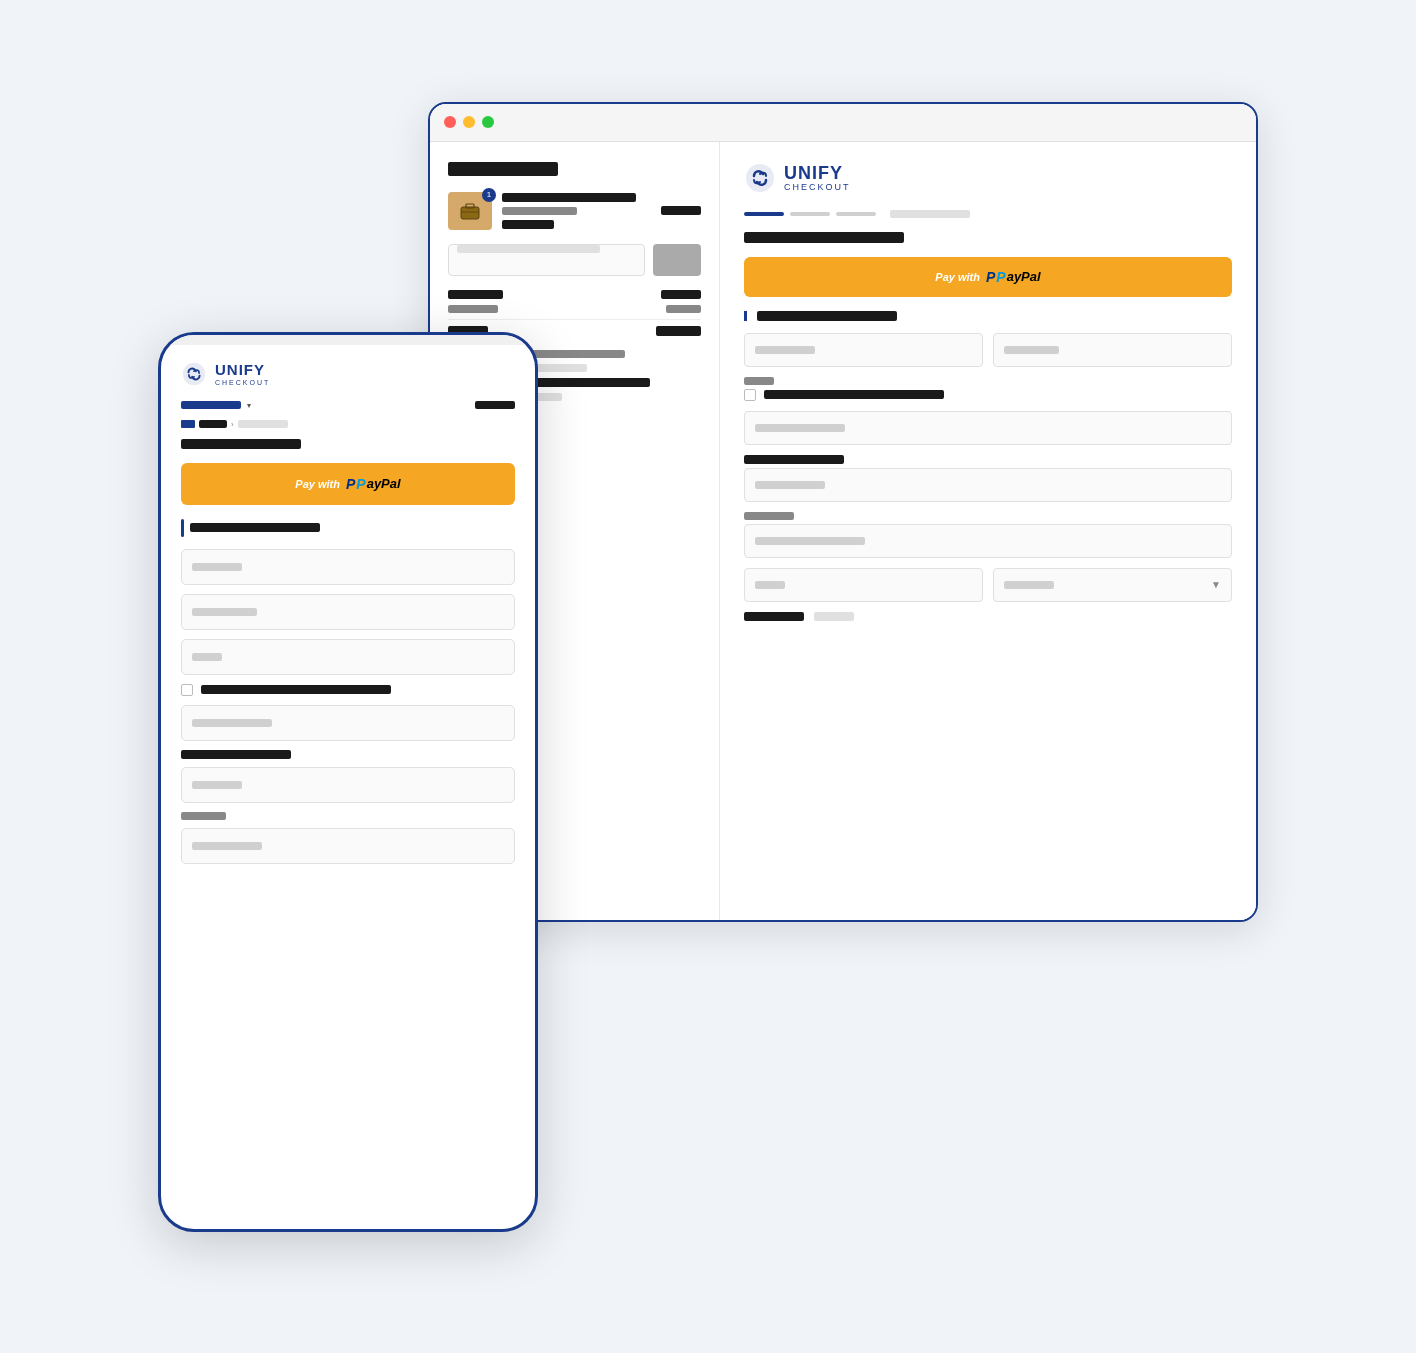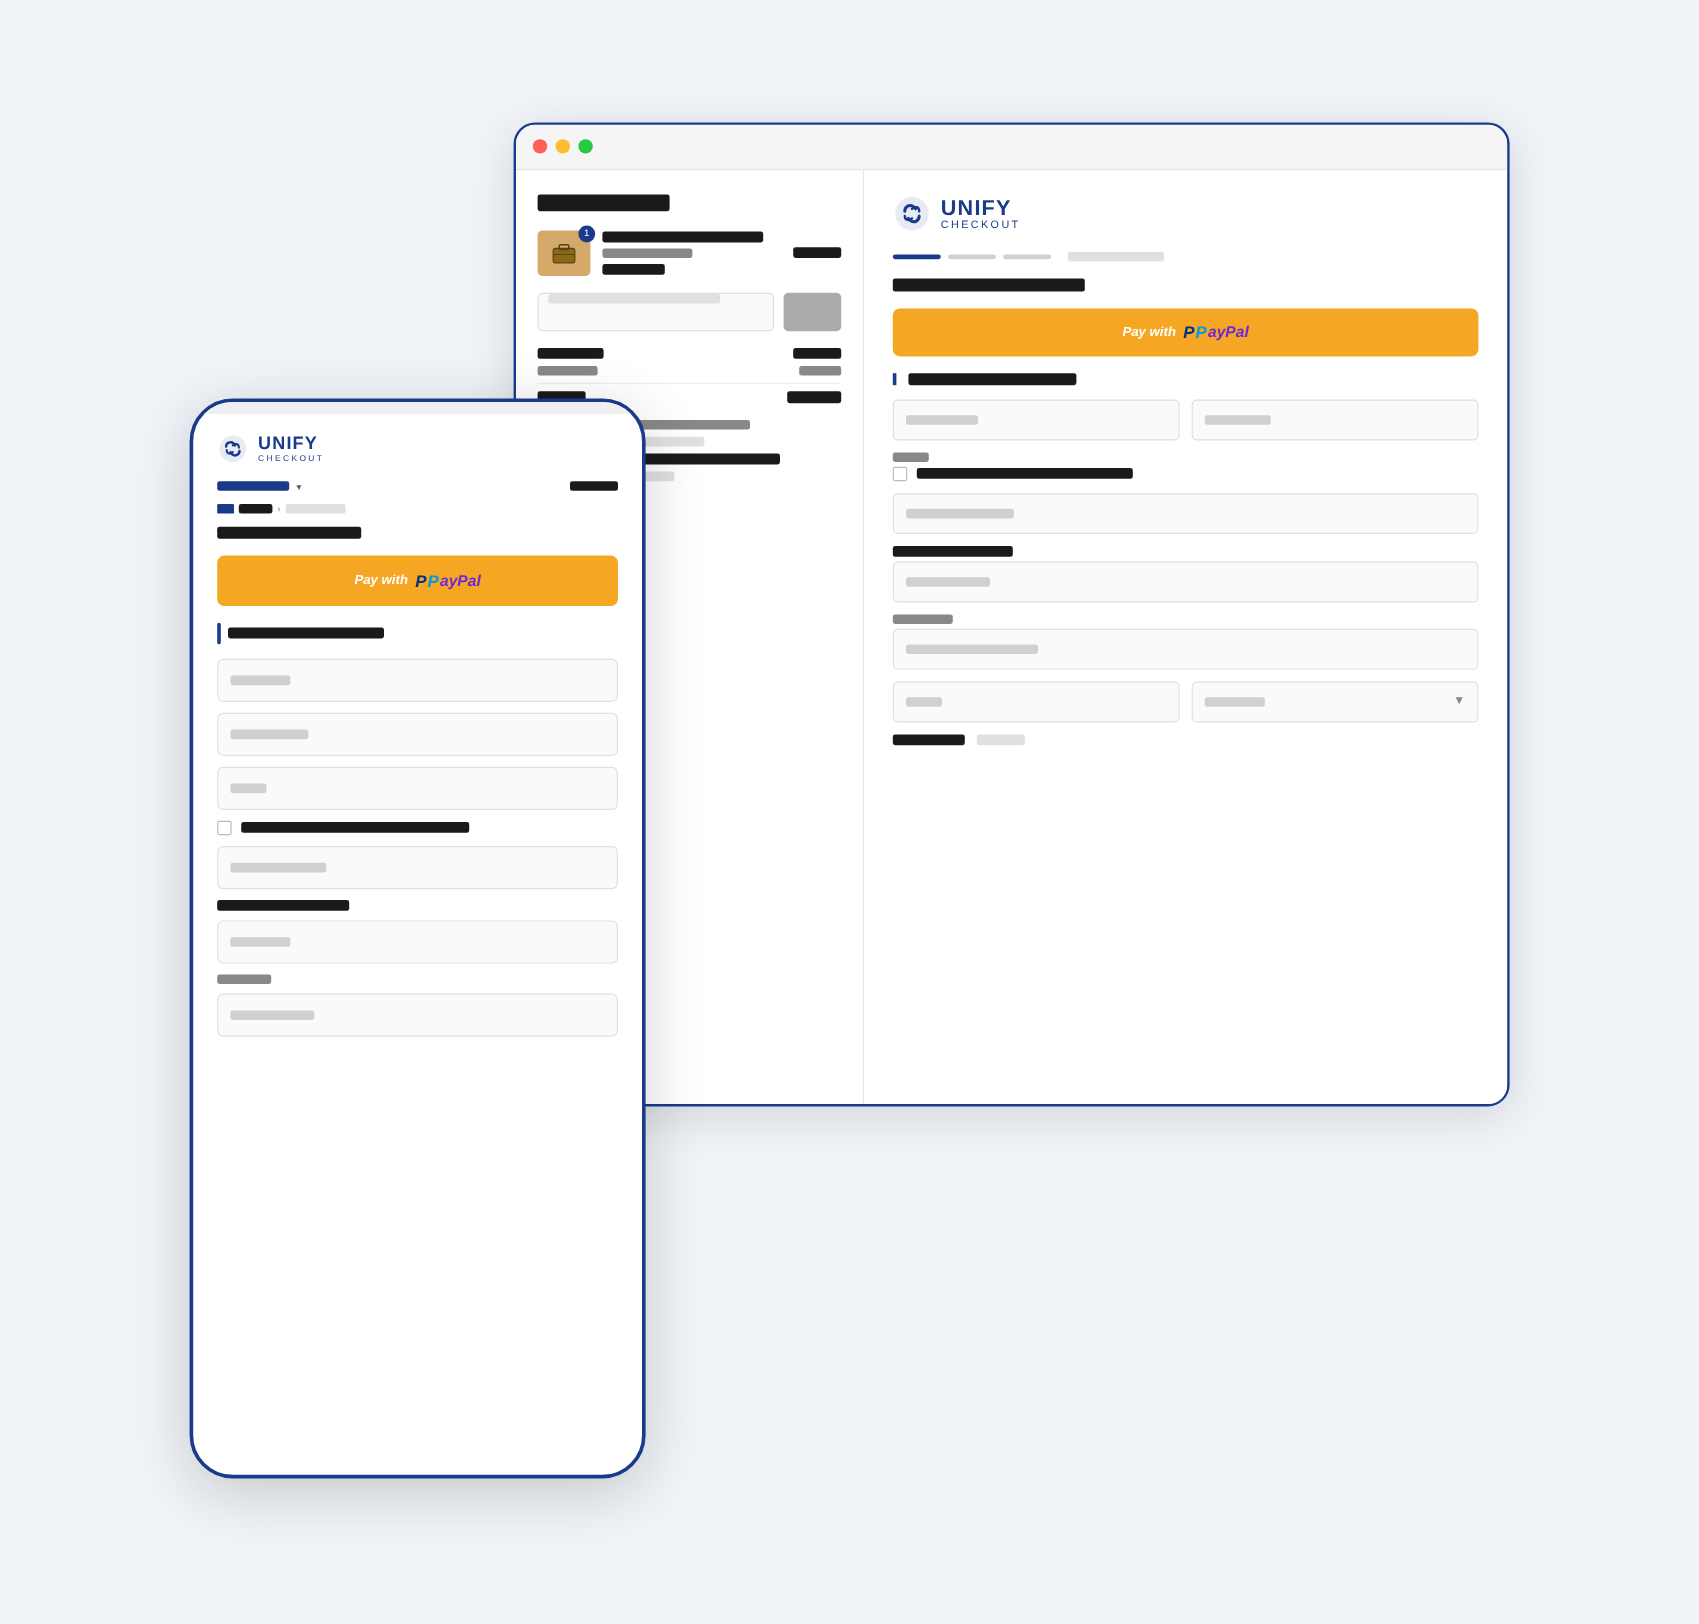--- a/index.html
+++ b/index.html
@@ -451,21 +451,21 @@
     .pp-p2 {
       font-size: 14px;
       font-weight: 900;
       font-style: italic;
       color: #009cde;
     }
     .pp-ay {
       font-size: 13px;
       font-weight: 700;
       font-style: italic;
-      color: #6d28d9;
+      color: #000000;
     }
 
     .field-placeholder {
       height: 8px;
       border-radius: 2px;
       background: #d0d0d0;
     }
 
   </style>
 </head>

